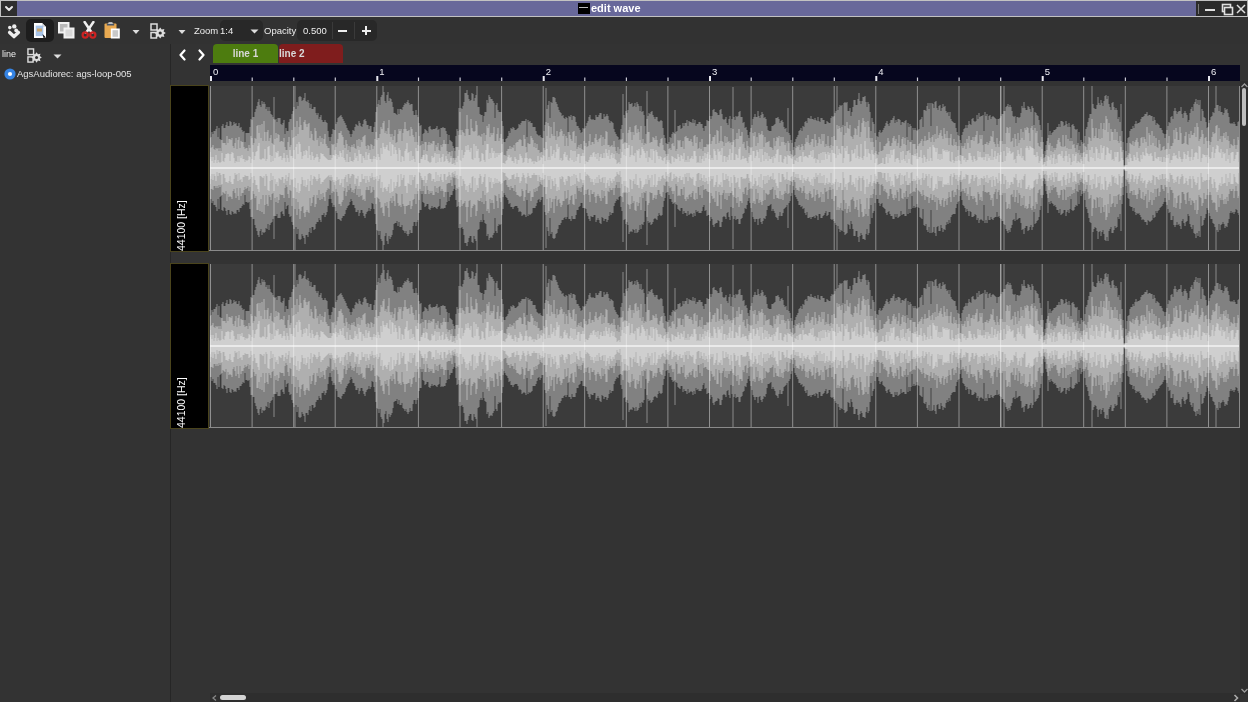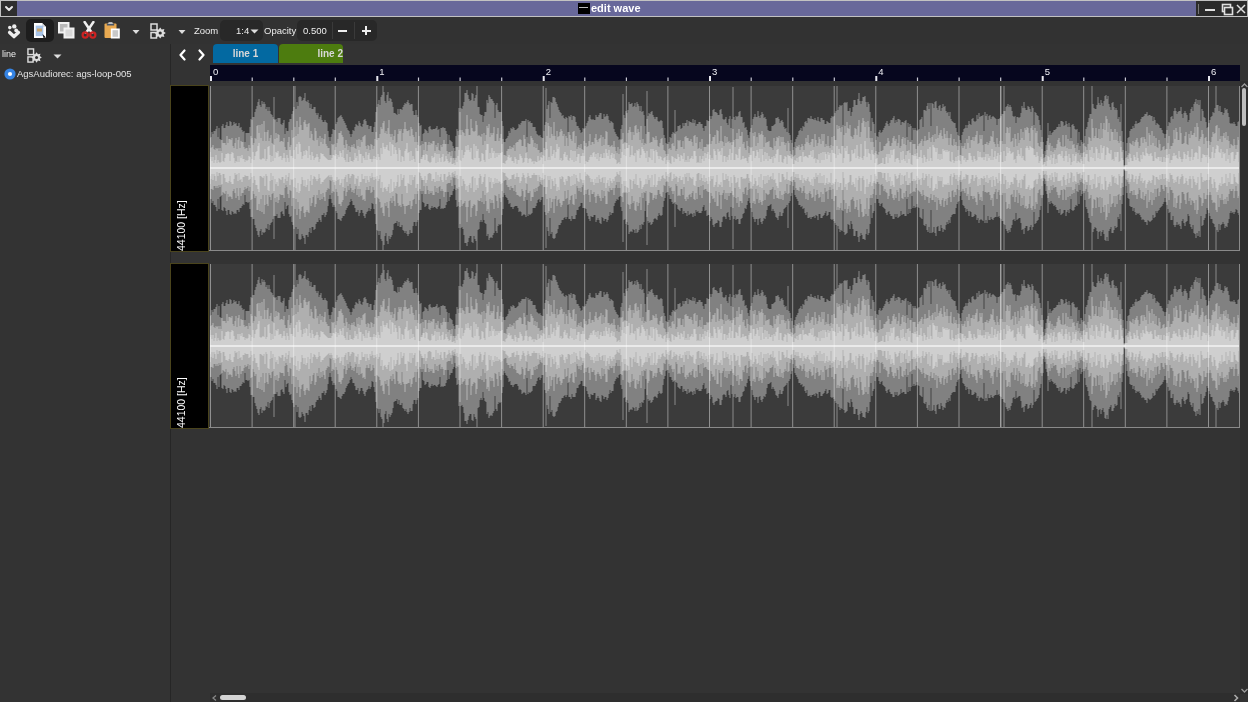--- a/index.html
+++ b/index.html
@@ -77,21 +77,21 @@
       <circle r="1.6" fill="#2f2f2f"></circle>
     </g>
 </svg>
 
 <svg class="abs" style="left:178px;top:29px" width="8" height="6" viewBox="0 0 8 6">
     <path d="M0.5 1 L4 5 L7.5 1 Z" fill="#ddd"></path>
   </svg>
 
 <span class="abs" style="left:194px;top:17px;height:27px;line-height:27px;font-size:9.5px;color:#ededed;">Zoom</span>
 <div class="abs" style="left:220px;top:20px;width:43px;height:21px;background:#282828;border-radius:5px;"></div>
-<span class="abs" style="left:236px;top:20px;height:21px;line-height:21px;font-size:9.5px;color:#ededed;">1:4</span>
+<span class="abs" style="left:220px;top:20px;height:21px;line-height:21px;font-size:9.5px;color:#ededed;">1:4</span>
 <svg class="abs" style="left:250px;top:29px" width="9" height="5" viewBox="0 0 9 5">
     <path d="M0.5 0.5 L4.5 4.5 L8.5 0.5 Z" fill="#ddd"></path>
   </svg>
 
 <span class="abs" style="left:264px;top:17px;height:28px;line-height:27px;font-size:9.5px;color:#ededed;">Opacity</span>
 <div class="abs" style="left:297px;top:20px;width:80px;height:21px;background:#282828;border-radius:5px;"></div>
 <span class="abs" style="left:303px;top:20px;height:21px;line-height:21px;font-size:9.5px;color:#ededed;">0.500</span>
 <div class="abs" style="left:331.5px;top:22px;width:1px;height:17px;background:#3a3a3a;"></div>
 <div class="abs" style="left:354px;top:22px;width:1px;height:17px;background:#3a3a3a;"></div>
 <div class="abs" style="left:338px;top:29.5px;width:9px;height:2px;background:#eee;"></div>
@@ -118,22 +118,22 @@
 <span class="abs" style="left:17px;top:68px;font-size:9.5px;color:#e6e6e6;">AgsAudiorec: ags-loop-005</span>
 
 <div class="abs" style="left:170px;top:44px;width:1px;height:658px;background:#262626;"></div>
 
 <svg class="abs" style="left:177px;top:49px" width="11" height="12" viewBox="0 0 11 12">
     <path d="M7.5 1.5 L3.5 6 L7.5 10.5" stroke="#fff" stroke-width="2.2" fill="none" stroke-linecap="round" stroke-linejoin="round"></path>
   </svg>
 <svg class="abs" style="left:196px;top:49px" width="11" height="12" viewBox="0 0 11 12">
     <path d="M3.5 1.5 L7.5 6 L3.5 10.5" stroke="#fff" stroke-width="2.2" fill="none" stroke-linecap="round" stroke-linejoin="round"></path>
   </svg>
-<div class="abs" style="left:213px;top:44px;width:65px;height:19px;background:#0369a1;border-radius:4px 4px 0 0;color:#d8d8d8;font-size:10px;font-weight:bold;text-align:center;line-height:19px;">line 1</div>
-<div class="abs" style="left:279px;top:44px;width:64px;height:19px;background:#4d7c0f;border-radius:4px 4px 0 0;color:#d8d8d8;font-size:10px;font-weight:bold;text-align:right;line-height:19px;">line 2</div>
+<div class="abs" style="left:213px;top:44px;width:65px;height:19px;background:#4d7c0f;border-radius:4px 4px 0 0;color:#d8d8d8;font-size:10px;font-weight:bold;text-align:center;line-height:19px;">line 1</div>
+<div class="abs" style="left:279px;top:44px;width:64px;height:19px;background:#7f1d1d;border-radius:4px 4px 0 0;color:#d8d8d8;font-size:10px;font-weight:bold;text-align:left;line-height:19px;">line 2</div>
 
 <svg class="abs" style="left:210px;top:65px" width="1030" height="16" viewBox="0 0 1030 16">
   <rect width="1030" height="16" fill="#06061e"></rect>
   <g font-family="Liberation Sans,sans-serif">
       <rect x="0.0" y="11" width="2" height="5" fill="#e8e8ef"></rect>
       <text x="3.0" y="9.5" font-size="9.5" fill="#f0f0f5">0</text>
       <rect x="41.6" y="12.5" width="1.2" height="3.5" fill="#c8c8d2"></rect>
       <rect x="83.2" y="12.5" width="1.2" height="3.5" fill="#c8c8d2"></rect>
       <rect x="124.7" y="12.5" width="1.2" height="3.5" fill="#c8c8d2"></rect>
       <rect x="166.3" y="11" width="2" height="5" fill="#e8e8ef"></rect>

